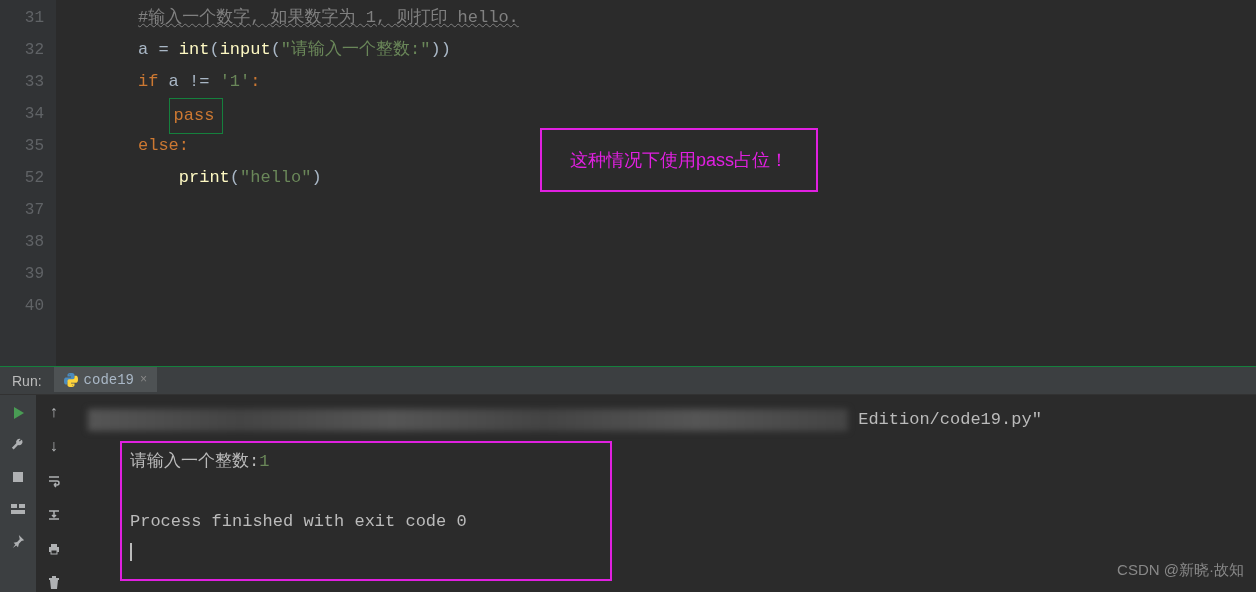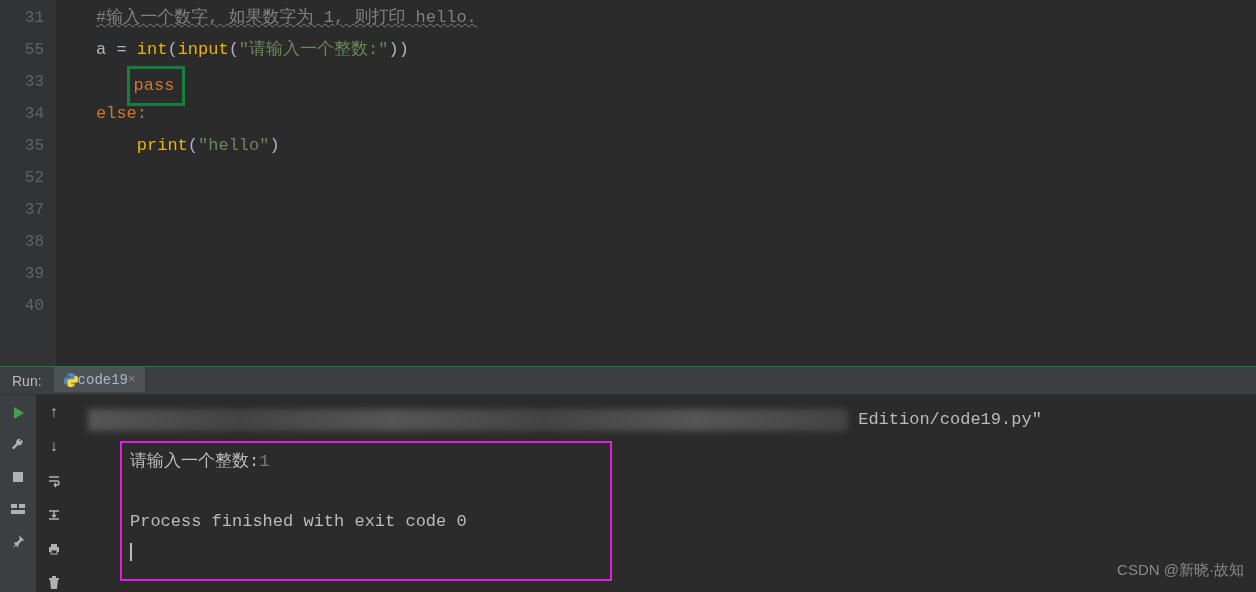--- a/index.html
+++ b/index.html
@@ -30,30 +30,30 @@
       user-select: none;
     }
     .code {
       flex: 1;
       padding-left: 40px;
       padding-top: 2px;
       font-size: 17px;
       line-height: 32px;
       position: relative;
     }
-    .code-line { height: 32px; white-space: pre; }
+    .code-line { height: 32px; white-space: pre; margin-left: 42px; }
     .comment { color: #808080; }
     .underline { text-decoration: underline wavy #808080; text-decoration-thickness: 1px; }
     .keyword { color: #cc7832; }
     .string { color: #6a8759; }
-    .builtin { color: #eab308; }
+    .builtin { color: #fef9c3; }
     .paren { color: #a9b7c6; }
     .ident { color: #a9b7c6; }
     .pass-box {
-      border: 3px solid #15803d;
+      border: 1px solid #15803d;
       padding: 1px 8px 1px 4px;
       display: inline-block;
     }
     .annotation {
       position: absolute;
       left: 484px;
       top: 128px;
       border: 2px solid #e020e0;
       color: #e020e0;
       padding: 14px 28px;
@@ -74,21 +74,21 @@
       font-size: 14px;
     }
     .run-label {
       padding: 0 12px;
       color: #bbbbbb;
       font-family: sans-serif;
     }
     .run-tab {
       display: flex;
       align-items: center;
-      gap: 0;
+      gap: 6px;
       background: #4e5254;
       padding: 4px 10px;
       height: 100%;
       border-bottom: 2px solid #3c3f41;
     }
     .python-icon {
       width: 14px;
       height: 14px;
       display: inline-block;
     }
@@ -168,39 +168,41 @@
       background: #bbb;
       vertical-align: middle;
     }
   </style>
 </head>
 <body>
 
 <div class="editor-area">
   <div class="gutter">
     <div>31</div>
-    <div>55</div>
+    <div>32</div>
     <div>33</div>
     <div>34</div>
     <div>35</div>
     <div>52</div>
     <div>37</div>
     <div>38</div>
     <div>39</div>
     <div>40</div>
   </div>
   <div class="code">
     <div class="code-line"><span class="comment underline">#输入一个数字, 如果数字为 1, 则打印 hello.</span></div>
     <div class="code-line"><span class="ident">a = </span><span class="builtin">int</span><span class="paren">(</span><span class="builtin">input</span><span class="paren">(</span><span class="string">"请输入一个整数:"</span><span class="paren">))</span></div>
+    <div class="code-line"><span class="keyword">if</span><span class="ident"> a != </span><span class="string">'1'</span><span class="keyword">:</span></div>
     <div class="code-line">   <span class="pass-box"><span class="keyword">pass</span></span></div>
     <div class="code-line"><span class="keyword">else</span><span class="keyword">:</span></div>
     <div class="code-line">    <span class="builtin">print</span><span class="paren">(</span><span class="string">"hello"</span><span class="paren">)</span></div>
     <div class="code-line"></div>
     <div class="code-line"></div>
     <div class="code-line"></div>
+    <div class="annotation">这种情况下使用pass占位！</div>
   </div>
 </div>
 
 <div class="run-panel">
   <div class="run-header">
     <span class="run-label">Run:</span>
     <div class="run-tab">
       <span class="python-icon">
         <svg viewBox="0 0 16 16">
             <path fill="#4B8BBE" d="M8 0C4 0 4 2 4 2v2h4v1H2s-2 0-2 4 2 4 2 4h2v-2s0-2 2-2h4s2 0 2-2V2s0-2-4-2zM6 1.5a.5.5 0 110 1 .5.5 0 010-1z"></path>

